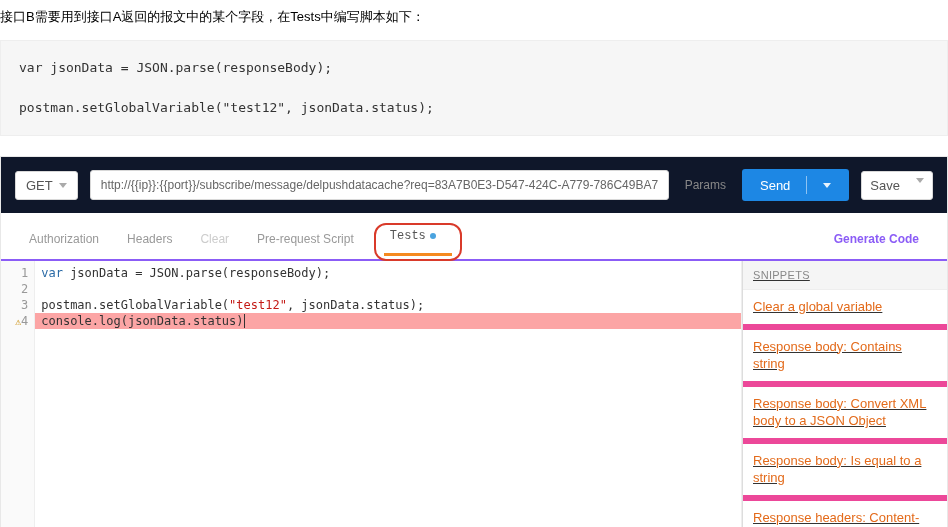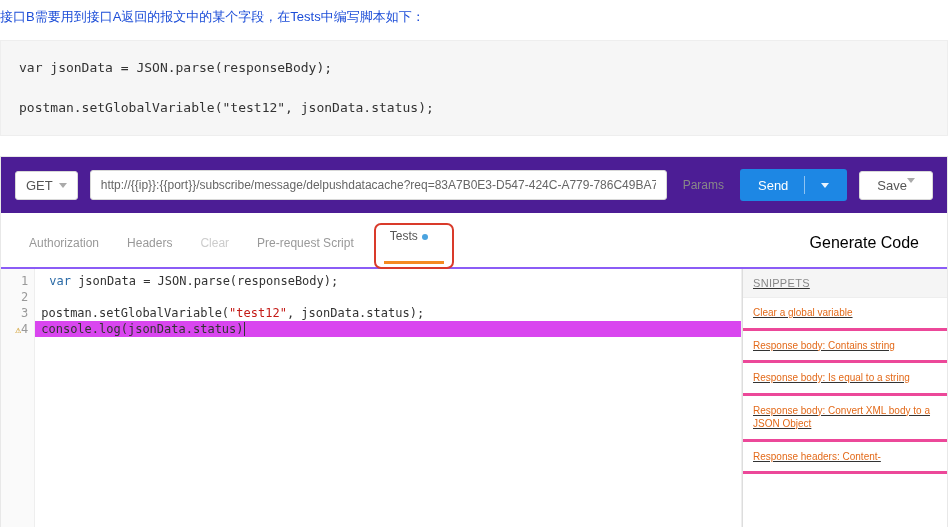--- a/index.html
+++ b/index.html
@@ -1,50 +1,50 @@
 <!DOCTYPE html>
 <html><head>
 <meta charset="utf-8">
 <style>
 * { box-sizing: border-box; margin: 0; padding: 0; }
 body { font-family: -apple-system, "Helvetica Neue", Arial, sans-serif; font-size: 13px; color: #333; background: #fff; width: 948px; }
-.intro { padding: 8px 0 10px 0; font-size: 13px; color: #1d4ed8; }
+.intro { padding: 8px 0 10px 0; font-size: 13px; color: #000000; }
 .code-block { background: #f6f6f6; border: 1px solid #eee; padding: 14px 18px; margin: 4px 0 20px 0; font-family: Consolas, Monaco, monospace; font-size: 13px; color: #333; line-height: 2; }
 .app { border: 1px solid #e8e8e8; background: #fff; }
-.reqbar { background: #4c1d95; padding: 12px 14px; display: flex; gap: 12px; align-items: center; }
+.reqbar { background: #0f172a; padding: 12px 14px; display: flex; gap: 12px; align-items: center; }
 .method-btn { background: #fff; border: 1px solid #d8d8d8; border-radius: 3px; padding: 6px 10px; display: flex; align-items: center; gap: 6px; color: #555; font-size: 13px; }
 .chev { width: 0; height: 0; border-left: 4px solid transparent; border-right: 4px solid transparent; border-top: 5px solid #aaa; }
 .url-input { flex: 1; border: 1px solid #d8d8d8; border-radius: 3px; padding: 7px 10px; font-size: 12px; color: #666; background: #fff; }
 .params { color: #888; font-size: 12px; padding: 0 4px; }
 .send-btn { background: #1d87e4; color: #fff; border: none; border-radius: 3px; padding: 7px 18px; font-size: 13px; display: flex; align-items: center; gap: 16px; }
 .send-chev { width: 0; height: 0; border-left: 4px solid transparent; border-right: 4px solid transparent; border-top: 5px solid #fff; opacity: 0.9; }
 .send-sep { width: 1px; height: 18px; background: rgba(255,255,255,0.5); }
-.save-btn { background: #fff; border: 1px solid #d8d8d8; border-radius: 3px; padding: 6px 17px; color: #555; display: flex; gap: 0; font-size: 13px; }
+.save-btn { background: #fff; border: 1px solid #d8d8d8; border-radius: 3px; padding: 6px 8px; color: #555; display: flex; gap: 16px; font-size: 13px; }
 .tabs { display: flex; align-items: center; padding: 10px 14px 0 14px; border-bottom: 2px solid #8b5cf6; }
 .tab { color: #999; font-size: 12px; padding: 6px 14px 10px 14px; cursor: pointer; }
 .tab.active { color: #555; }
-.tab.hl { border: 2px solid #d93a2a; border-radius: 7px; padding: 4px 24px 24px 14px; position: relative; margin-left: 6px; margin-bottom: -2px; }
+.tab.hl { border: 2px solid #d93a2a; border-radius: 12px; padding: 4px 24px 16px 14px; position: relative; margin-left: 6px; margin-bottom: -2px; font-family: Liberation Mono, monospace; }
 .tab.hl::after { content: ""; position: absolute; left: 8px; right: 8px; bottom: 3px; height: 3px; background: #f58a20; }
 .dot { display: inline-block; width: 6px; height: 6px; border-radius: 50%; background: #4aa3df; margin-left: 4px; vertical-align: middle; }
 .spacer { flex: 1; }
-.gen-code { color: #000000; font-size: 16px; padding: 6px 14px 10px 0; }
+.gen-code { color: #8b5cf6; font-size: 12px; padding: 6px 14px 10px 0; font-weight: bold; }
 .workarea { display: flex; min-height: 260px; }
 .editor { flex: 1; border-right: 1px solid #eee; display: flex; font-family: Consolas, Monaco, monospace; font-size: 12px; }
 .gutter { background: #fafafa; border-right: 1px solid #eee; padding: 4px 6px 4px 10px; text-align: right; color: #999; line-height: 16px; min-width: 32px; }
 .gut-row { height: 16px; }
 .warn { color: #c98a00; font-size: 10px; display: inline-block; width: 10px; }
 .codearea { flex: 1; padding: 4px 0; }
 .line { height: 16px; line-height: 16px; padding-left: 6px; white-space: pre; }
-.line.cur { background: #d946ef; }
-.kw { color: #2a6aa6; margin-left: 8px; }
+.line.cur { background: #fca5a5; }
+.kw { color: #2a6aa6; }
 .str { color: #c41a16; }
 .cursor-caret { border-right: 1px solid #333; }
 .snippets { width: 205px; border-left: 1px solid #ddd; text-decoration: underline; }
 .sn-head { background: #f5f5f5; color: #888; font-size: 11px; padding: 8px 10px; border-bottom: 1px solid #eee; letter-spacing: 0.3px; }
-.sn-item { padding: 8px 10px; font-size: 10px; color: #e36a1a; border-bottom: 3px solid #ec4899; line-height: 1.35; cursor: pointer; }
+.sn-item { padding: 8px 10px; font-size: 13px; color: #e36a1a; border-bottom: 6px solid #ec4899; line-height: 1.35; cursor: pointer; }
 .watermark { text-align: right; color: #bdbdbd; font-size: 13px; padding: 6px 4px 0 0; }
 </style>
 </head>
 <body>
 
 <div class="intro">接口B需要用到接口A返回的报文中的某个字段，在Tests中编写脚本如下：</div>
 
 <div class="code-block">
   <div>var jsonData = JSON.parse(responseBody);</div>
   <div style="height:14px"></div>
@@ -94,20 +94,20 @@
         <div class="line"><span class="kw">var</span><span> jsonData = JSON.parse(responseBody);</span></div>
         <div class="line"></div>
         <div class="line"><span>postman.setGlobalVariable(</span><span class="str">"test12"</span><span>, jsonData.status);</span></div>
         <div class="line cur"><span>console.log(jsonData.status)</span><span class="cursor-caret"></span></div>
       </div>
     </div>
     <div class="snippets">
       <div class="sn-head">SNIPPETS</div>
       <div class="sn-item">Clear a global variable</div>
       <div class="sn-item">Response body: Contains string</div>
+      <div class="sn-item">Response body: Convert XML body to a JSON Object</div>
       <div class="sn-item">Response body: Is equal to a string</div>
-      <div class="sn-item">Response body: Convert XML body to a JSON Object</div>
       <div class="sn-item">Response headers: Content-</div>
     </div>
   </div>
 </div>
 
 <div class="watermark">@51CTO博客</div>
 
 </body></html>

